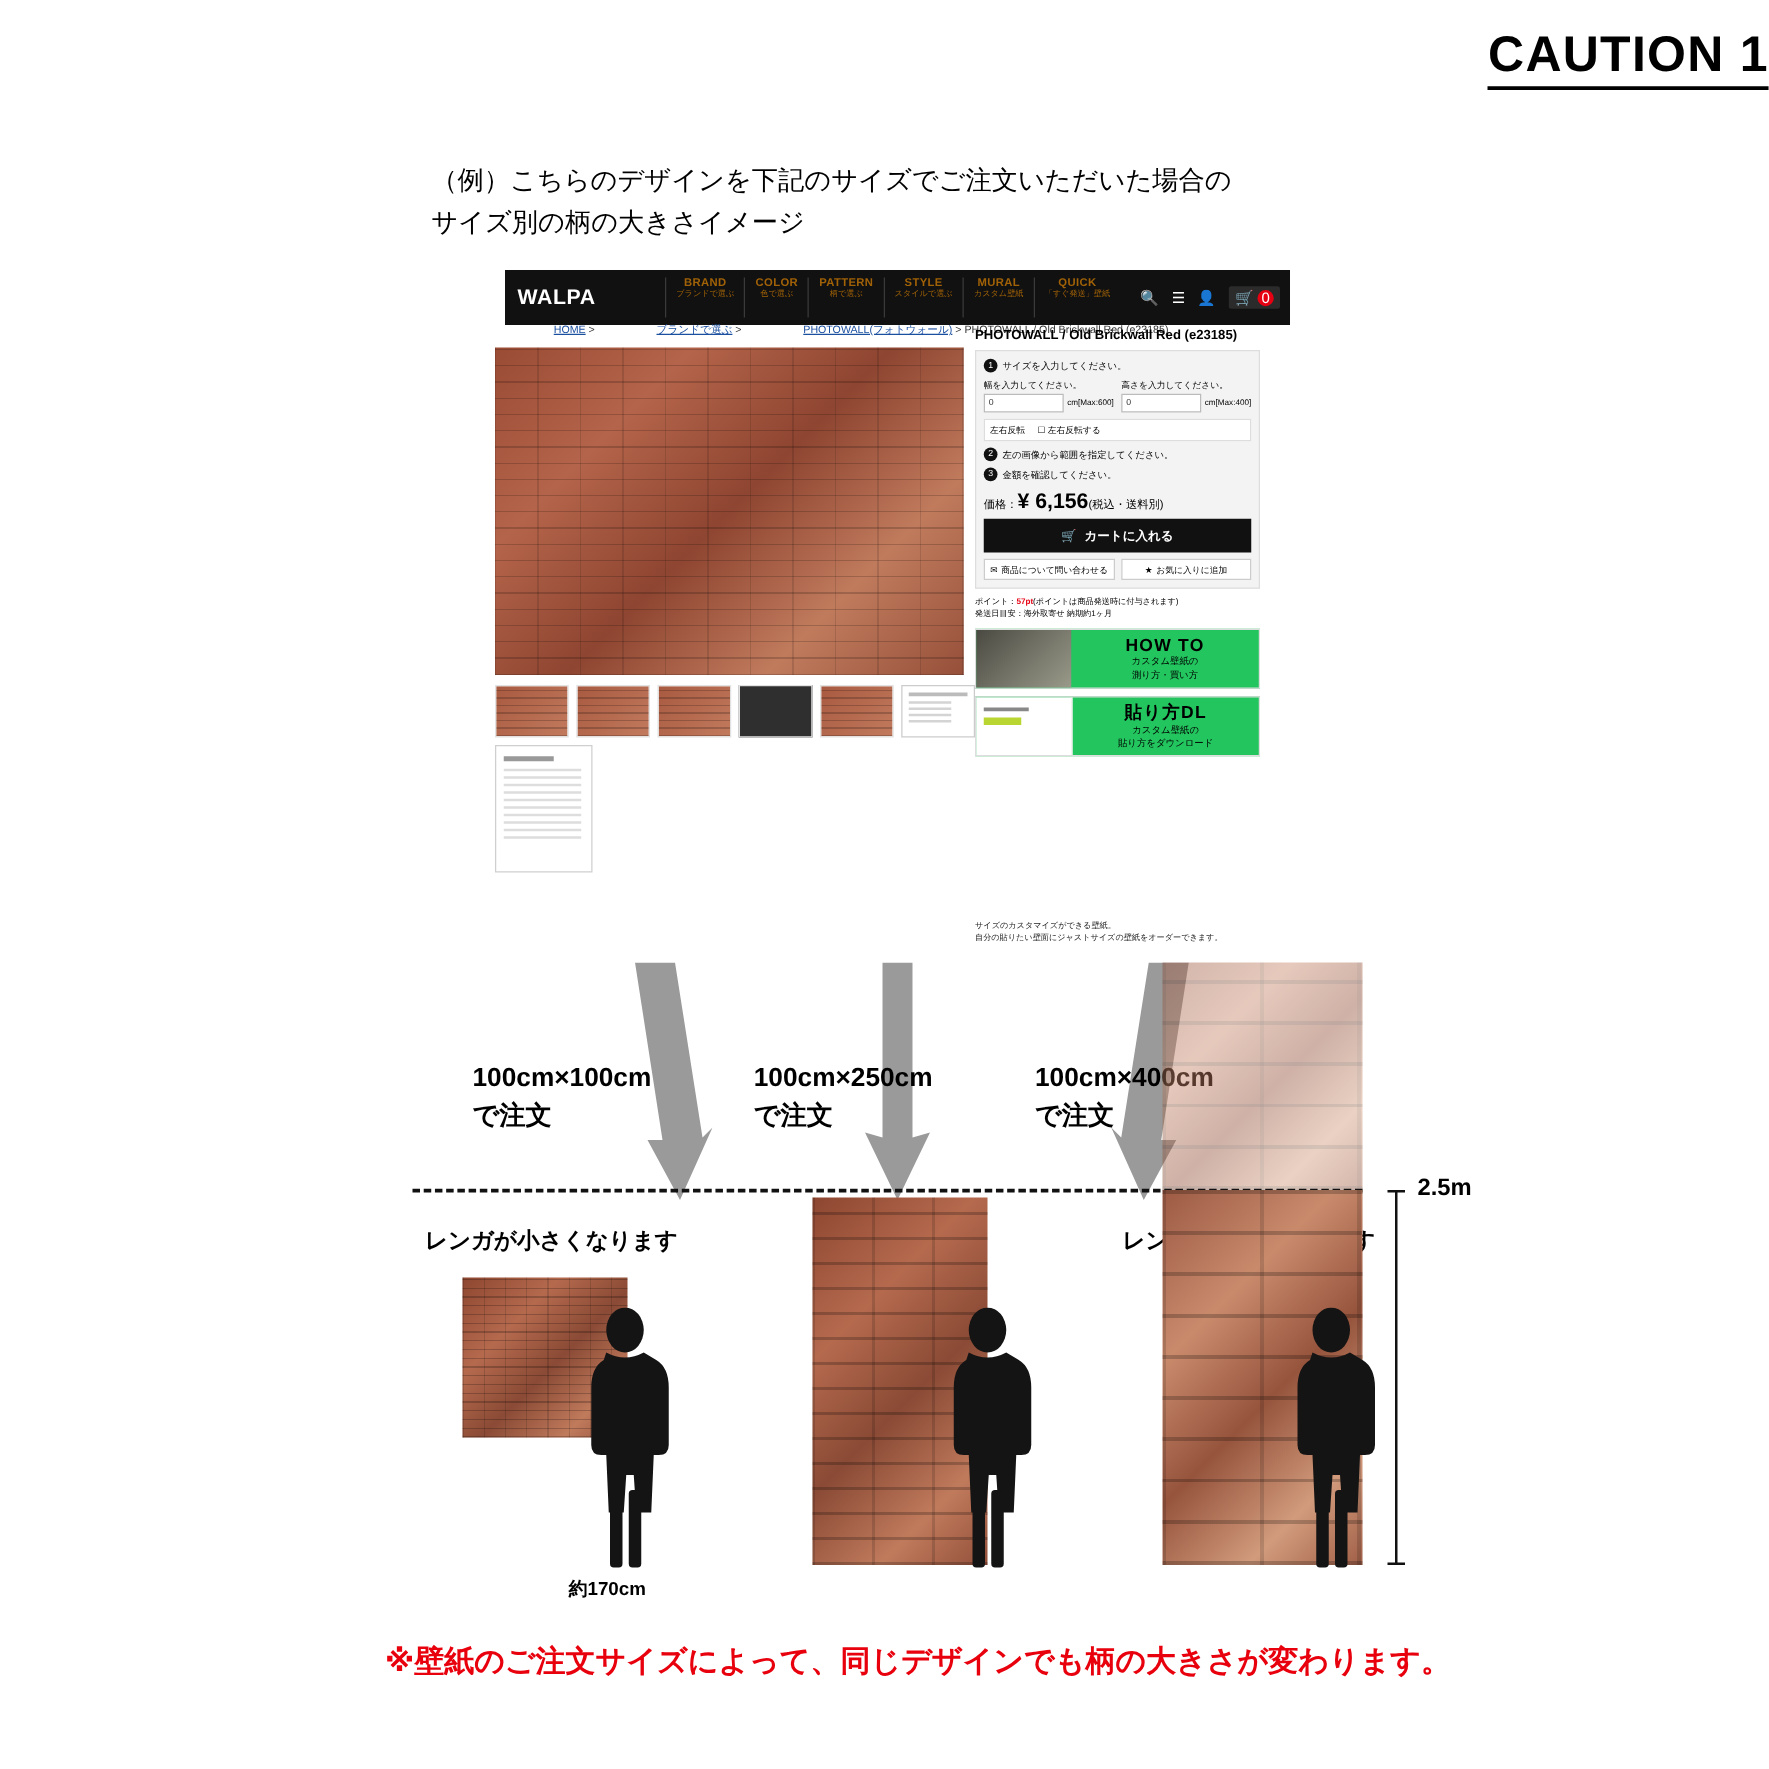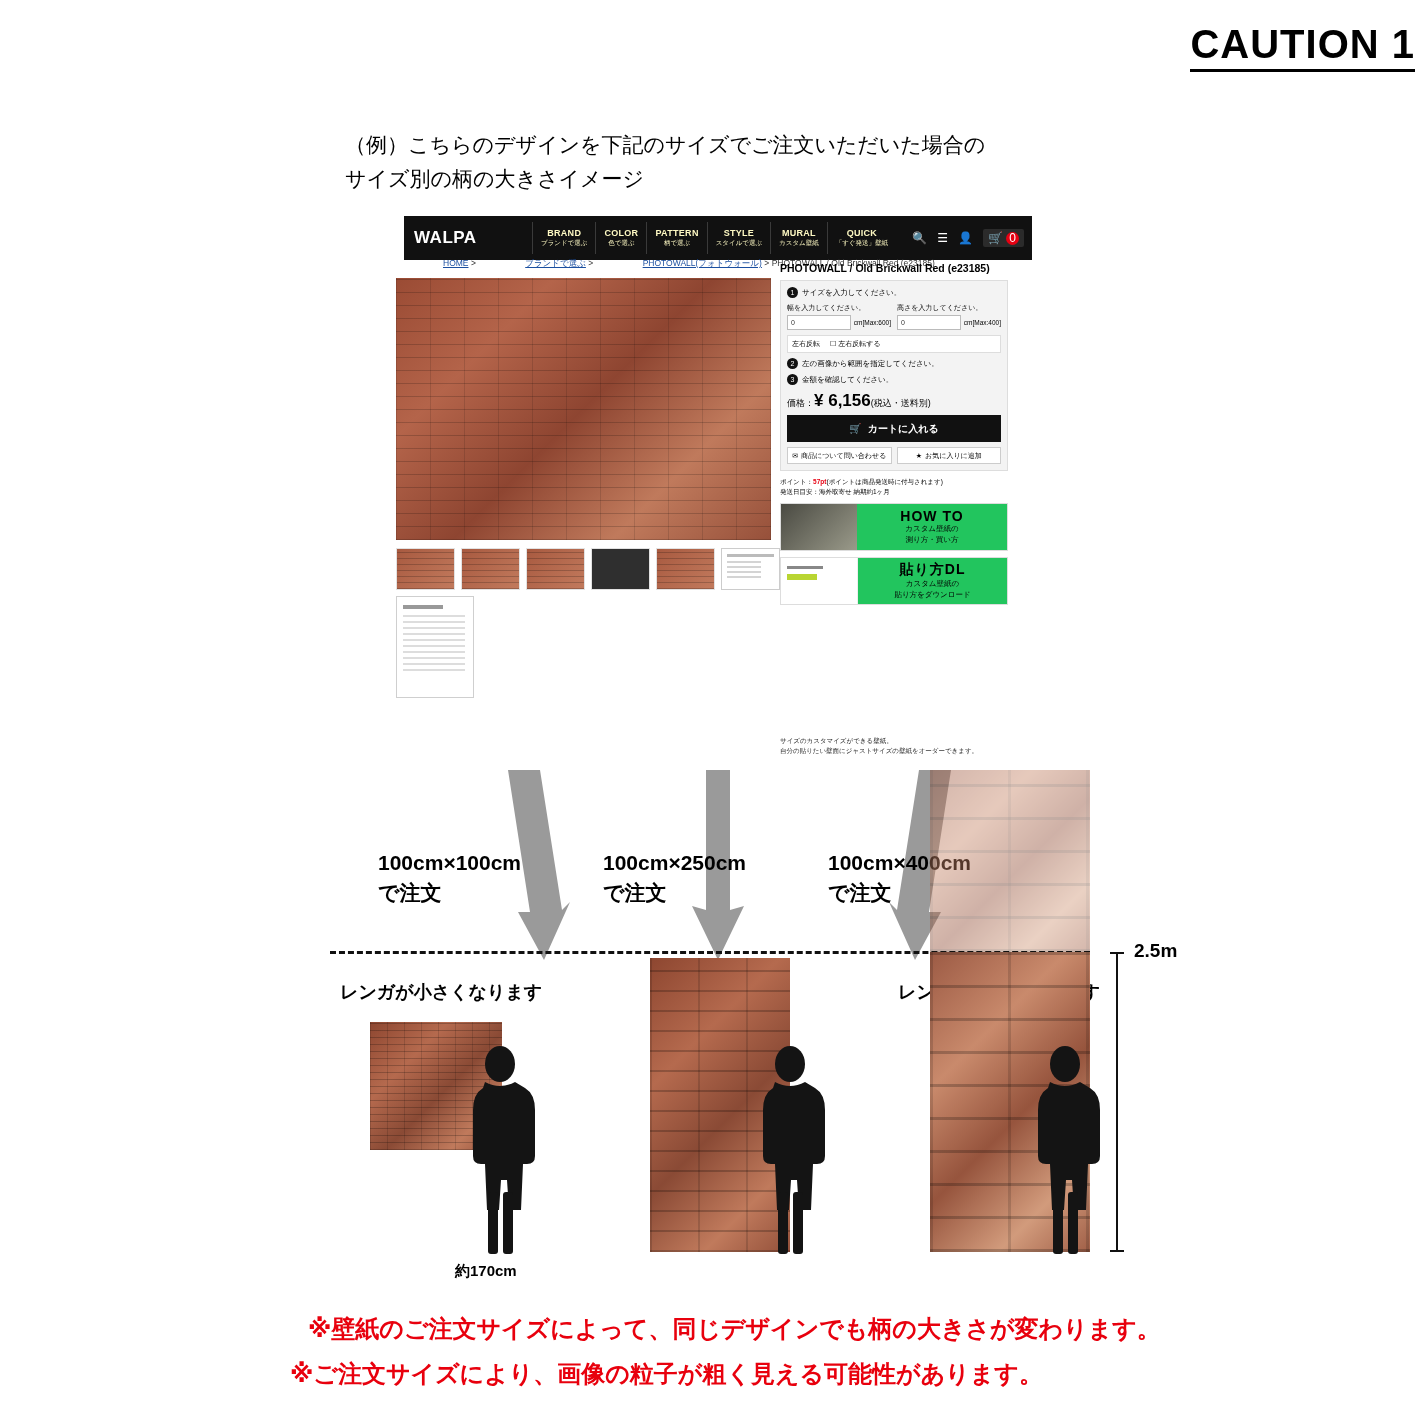--- a/index.html
+++ b/index.html
@@ -32,22 +32,22 @@
     background:#fff;
   }
   .bar{
     position:absolute;left:0;top:0;width:628px;height:44px;background:#111;
     display:flex;align-items:center;margin-left:16px;
   }
   .logo{
     color:#fff;font-size:17px;font-weight:bold;letter-spacing:.5px;padding-left:10px;width:118px;
   }
   .navitem{
-    color:#fef9c3;text-align:center;padding:0 8px;border-left:1px solid #3a3a3a;height:32px;
-    display:flex;flex-direction:column;justify-content:center;
+    color:#a16207;text-align:center;padding:0 8px;border-left:1px solid #3a3a3a;height:32px;
+    display:flex;flex-direction:column;justify-content:flex-start;
   }
   .navitem b{font-size:9px;line-height:1.1;letter-spacing:.3px;}
   .navitem i{font-size:6.5px;font-style:normal;line-height:1.2;}
   .baricons{margin-left:auto;display:flex;align-items:center;gap:10px;padding-right:8px;}
   .baricons span{color:#fff;font-size:12px;}
   .cart{
     background:#2b2b2b;border-radius:2px;padding:2px 5px;display:flex;align-items:center;gap:3px;
   }
   .cartnum{
     background:#e60012;color:#fff;border-radius:50%;width:13px;height:13px;font-size:8px;
@@ -419,15 +419,14 @@
         <path d="M30 36 q15 8 30 0 l10 6 q10 6 10 22 l0 46 q0 8 -8 8 l-4 0 l-2 46 l-12 0 l-2 -30 l-6 0 l-2 30 l-12 0 l-2 -46 l-4 0 q-8 0 -8 -8 l0 -46 q0 -16 10 -22 z"></path>
         <rect x="33" y="146" width="10" height="62" rx="3"></rect>
         <rect x="48" y="146" width="10" height="62" rx="3"></rect>
       </g>
     </svg>
   </div>
 
   <div class="personlabel" style="left:455px;top:1262px;">約170cm</div>
 
   <div class="redline" style="left:308px;top:1313px;">※壁紙のご注文サイズによって、同じデザインでも柄の大きさが変わります。</div>
-  <div class="redline" style="left:290px;top:1358px;">※ご注文サイズにより、画像の粒子が粗く見える可能性があります。</div>
 
 </div>
 
 </body></html>

